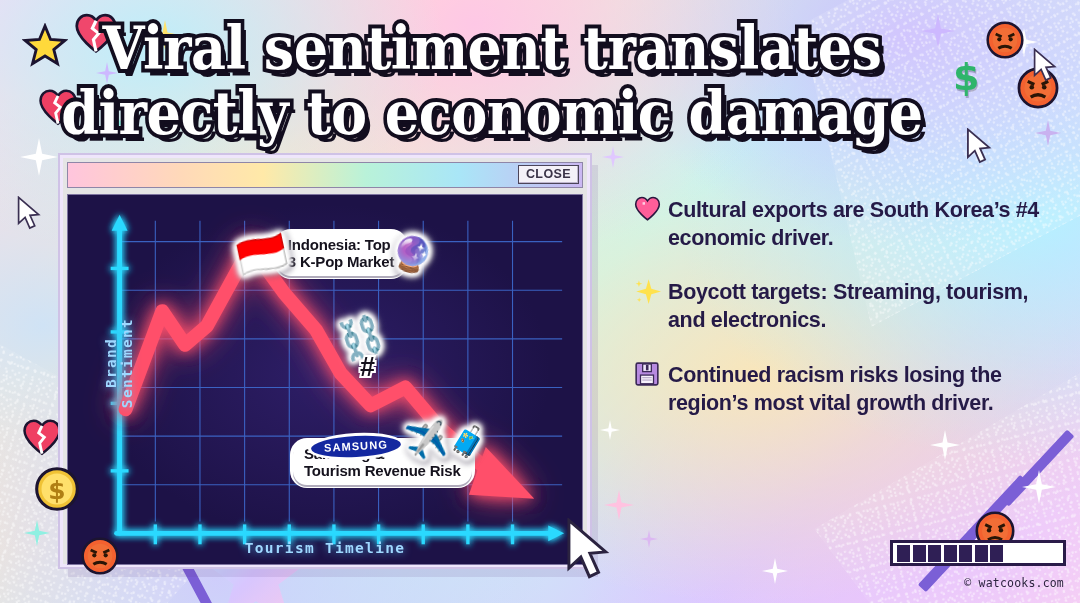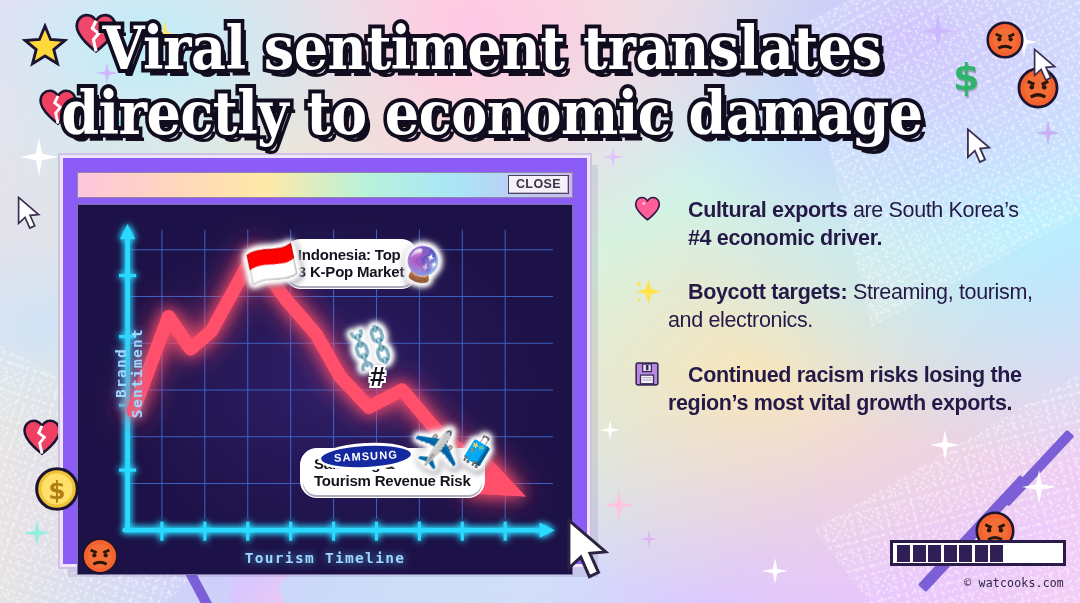--- a/index.html
+++ b/index.html
@@ -66,25 +66,25 @@
     paint-order:stroke fill;
     text-shadow:5px 6px 0 #120d1e;
     transform:scaleY(1.16) scaleX(1.04);
     transform-origin:center top;
   }
   #title .tl:nth-child(2) { margin-top:14px; }
 
   
   #window {
     position:absolute; left:60px; top:155px; width:530px; height:412px;
-    background:#8b5cf6;
+    background:#e5e5e5;
     border:3px solid #efe6fb;
     box-shadow:0 0 0 2px #cfc2e6, 8px 10px 0 rgba(90,60,130,.12);
     z-index:10;
-    padding:14px;
+    padding:4px;
   }
   #titlebar {
     height:26px; position:relative;
     border:1.5px solid #8f86a8;
     background:linear-gradient(90deg,#ffc5dd 0%,#ffd9b9 22%,#ffe9a8 38%,
                #b9f2d9 58%,#a9e6f7 76%,#cbb8f2 100%);
   }
   #close-btn {
     position:absolute; right:3px; top:2px;
     padding:1px 7px 2px;
@@ -171,22 +171,22 @@
 
   
   #bullets { position:absolute; left:634px; top:196px; width:412px; z-index:12; }
   .bullet { display:flex; margin-bottom:26px; }
   .bullet .bico { width:34px; flex:0 0 34px; font-size:23px; line-height:1.15;
                   image-rendering:pixelated; }
   .bullet .btxt {
     font-size:21.5px; line-height:1.31; color:#251a47;
     letter-spacing:-.35px;
   }
-  .bullet .btxt b { font-weight:bold;margin-left:20px; }
-  .bullet .btxt span.reg { font-weight:normal; }
+  .bullet .btxt b { font-weight:bold; }
+  .bullet .btxt span.reg { font-weight:bold; }
 
   
   #loadbar {
     position:absolute; right:14px; bottom:37px; z-index:13;
     width:176px; height:26px; background:#fff;
     border:3px solid #2a1b49; display:flex; align-items:center;
     padding:3px 4px; gap:2.5px;
   }
   #loadbar i { display:block; width:13px; height:17px; background:#2f1f55; }
   #credit {
@@ -534,21 +534,21 @@
         <rect x="2" y="2" width="20" height="20" rx="1.5" fill="#b78ae0" stroke="#3c2a58" stroke-width="1.5"></rect>
         <rect x="8" y="2.8" width="8" height="7" fill="#efe6fa" stroke="#3c2a58" stroke-width="1.2"></rect>
         <rect x="11" y="3.6" width="2.4" height="5" fill="#3c2a58"></rect>
         <rect x="6" y="13" width="12" height="8" fill="#f7f2fc" stroke="#3c2a58" stroke-width="1.2"></rect>
         <g stroke="#b3a6c6" stroke-width="1">
             <line x1="7.6" y1="15.4" x2="16.4" y2="15.4"></line>
             <line x1="7.6" y1="17.6" x2="16.4" y2="17.6"></line>
           </g>
       </svg>
     </span>
-    <span class="btxt"><b>Continued racism risks losing the region’s most vital growth exports.</b></span>
+    <span class="btxt"><b>Continued racism risks losing the region’s most vital growth driver.</b></span>
   </div>
 </div>
 
 <div id="loadbar">
     <i></i>
     <i></i>
     <i></i>
     <i></i>
     <i></i>
     <i></i>

